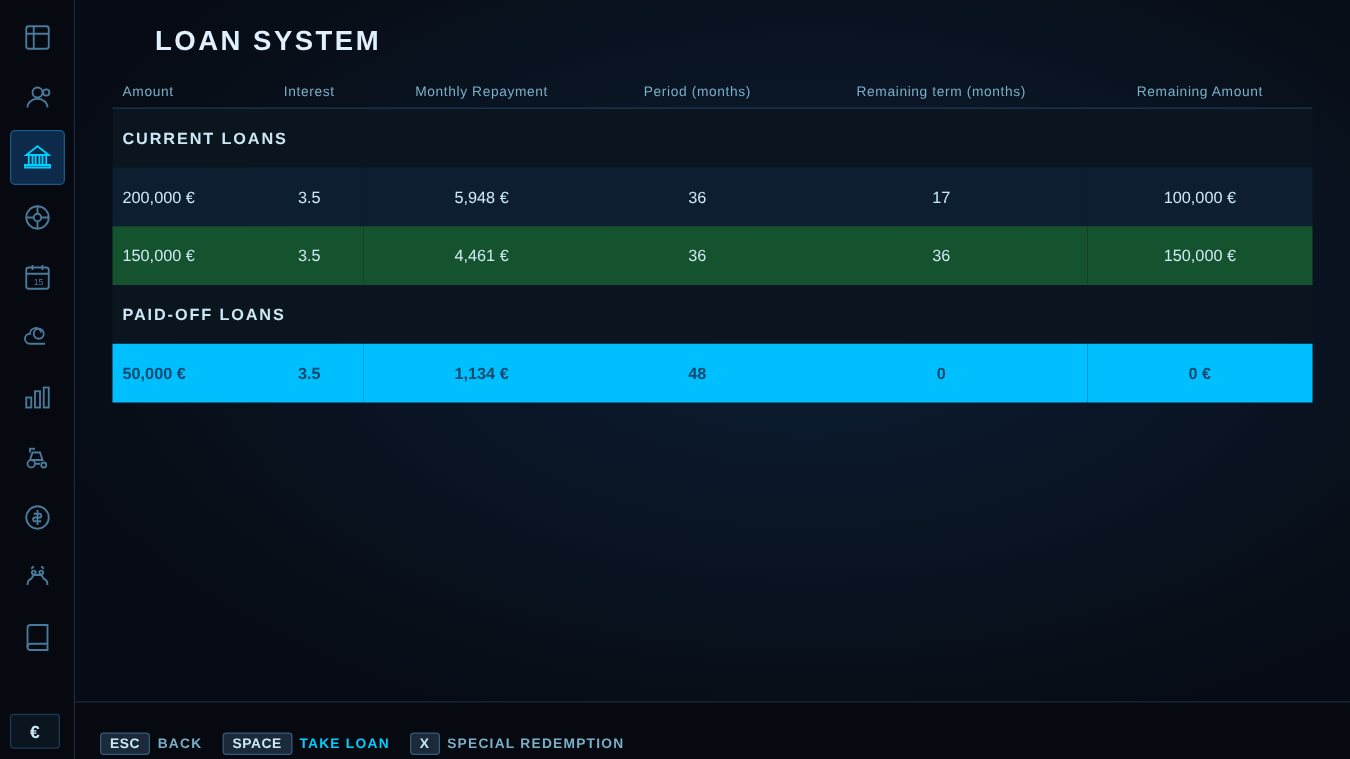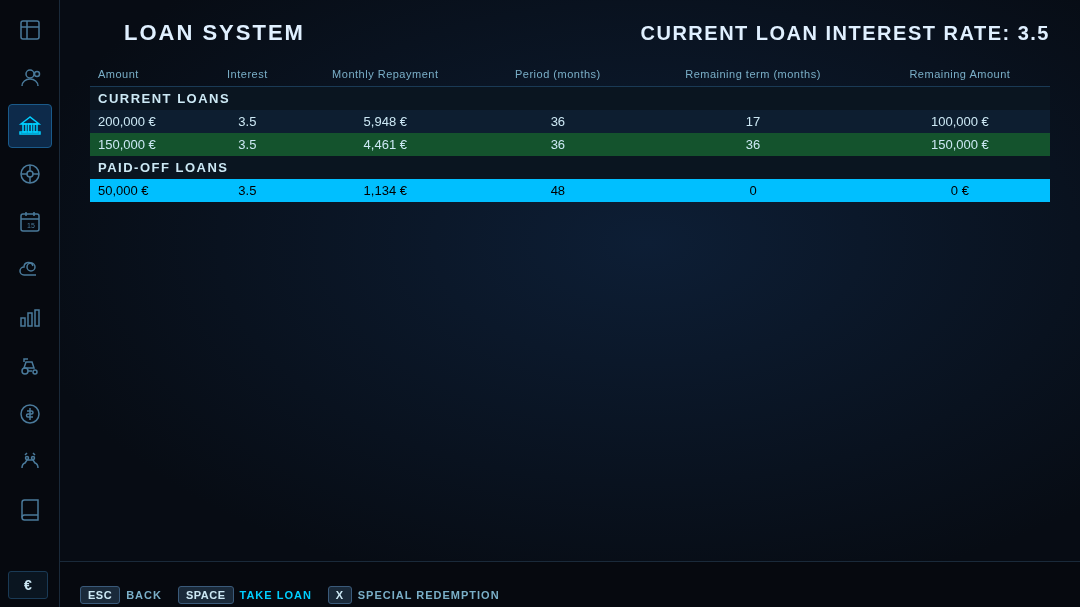--- a/index.html
+++ b/index.html
@@ -118,21 +118,21 @@
       color: #5a8aaa;
       font-size: 11px;
       font-weight: 700;
       letter-spacing: 1.5px;
       text-transform: uppercase;
       padding: 6px 8px;
     }
 
     .loan-table td {
       text-align: center;
-      padding: 4px 8px;
+      padding: 16px 8px;
       font-size: 13px;
       color: #cce8f4;
     }
 
     .loan-table td:first-child {
       text-align: left;
     }
 
     .loan-row-dark {
       background: #0d1e30;
@@ -141,22 +141,22 @@
     .loan-row-medium {
       background: #14532d;
     }
 
     .loan-row-cyan {
       background: #00bfff;
       color: #001a2a;
     }
 
     .loan-row-cyan td {
-      color: #000000;
-      font-weight: 400;
+      color: #0c4a6e;
+      font-weight: 700;
     }
 
     
     .bottom-bar {
       position: absolute;
       bottom: 0;
       left: 60px;
       right: 0;
       height: 46px;
       background: #06090f;
@@ -317,21 +317,20 @@
       <path d="M4 19.5A2.5 2.5 0 0 1 6.5 17H20"></path>
       <path d="M6.5 2H20v20H6.5A2.5 2.5 0 0 1 4 19.5v-15A2.5 2.5 0 0 1 6.5 2z"></path>
     </svg>
   </div>
 </div>
 
 <div class="main">
 
   <div class="header-row">
     <h1 class="page-title">LOAN SYSTEM</h1>
-    <span class="interest-rate-label">CURRENT LOAN INTEREST RATE: 3.5</span>
   </div>
 
   <table class="loan-table">
     <thead>
       <tr>
         <th>Amount</th>
         <th>Interest</th>
         <th>Monthly Repayment</th>
         <th>Period (months)</th>
         <th>Remaining term (months)</th>

